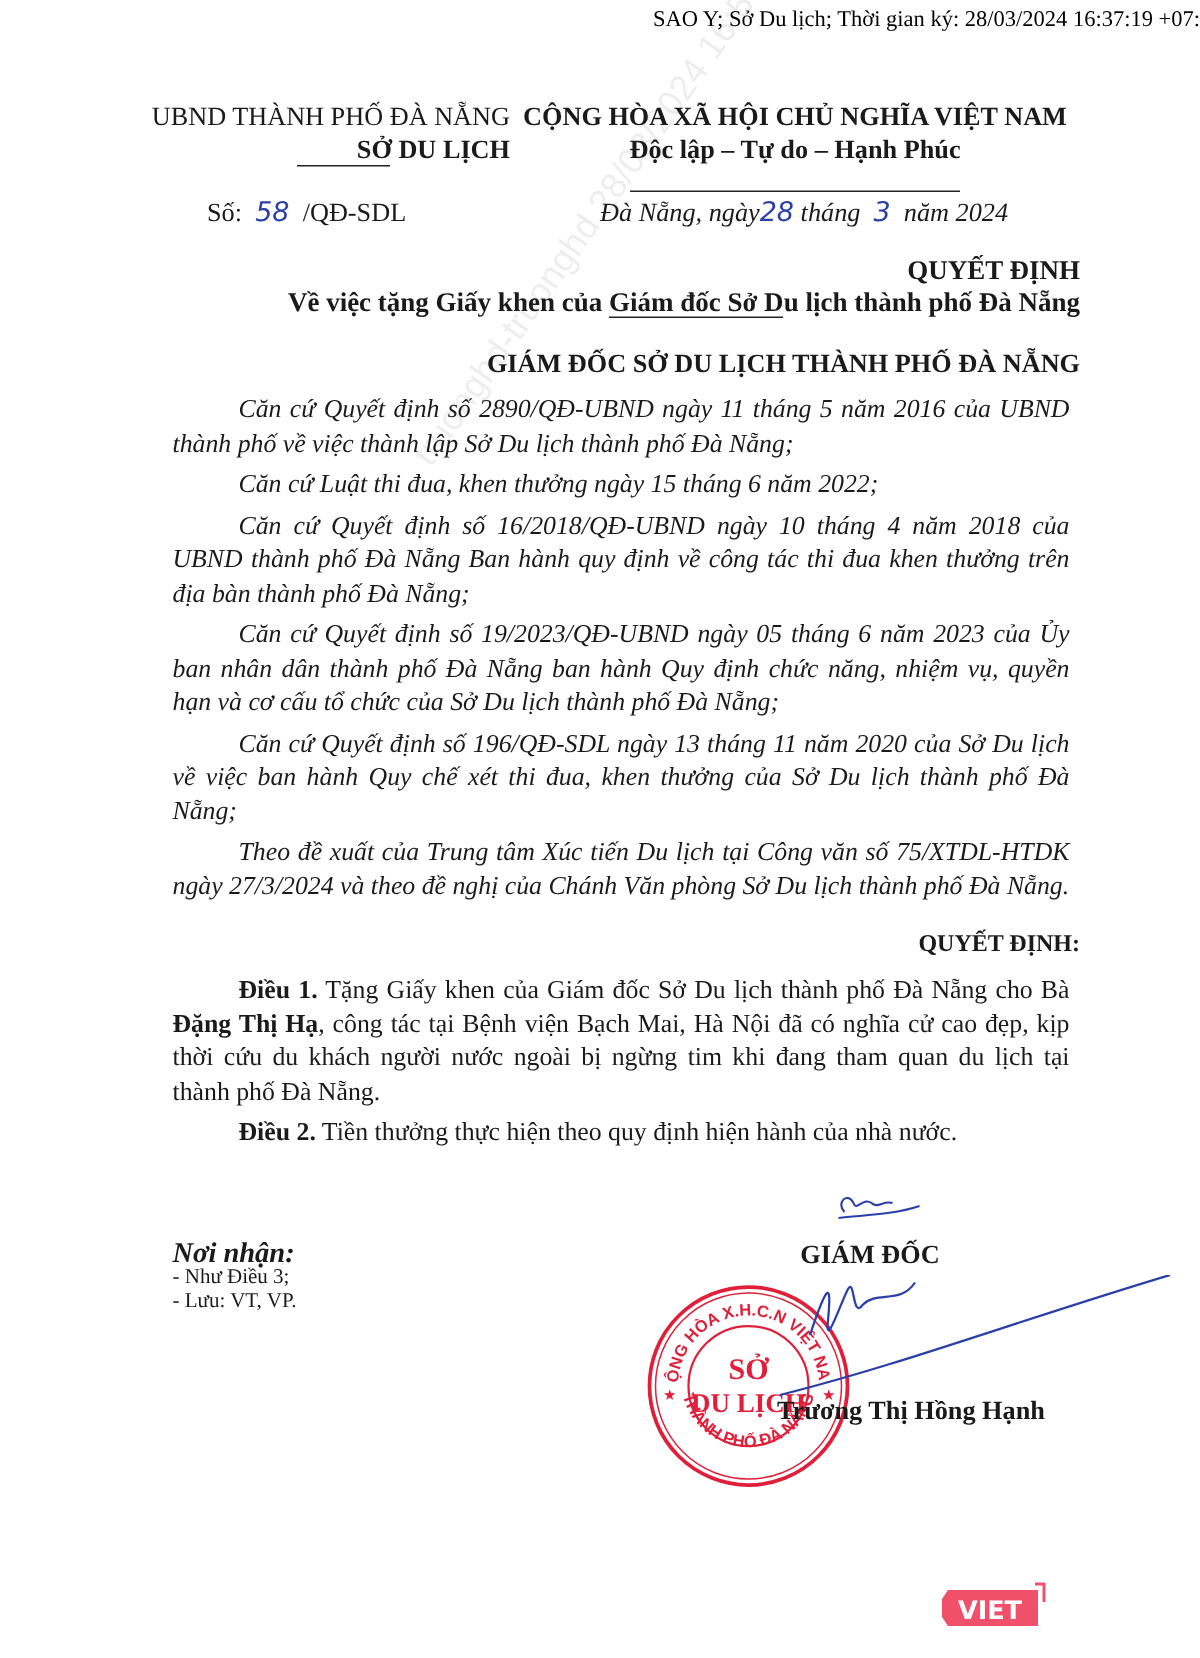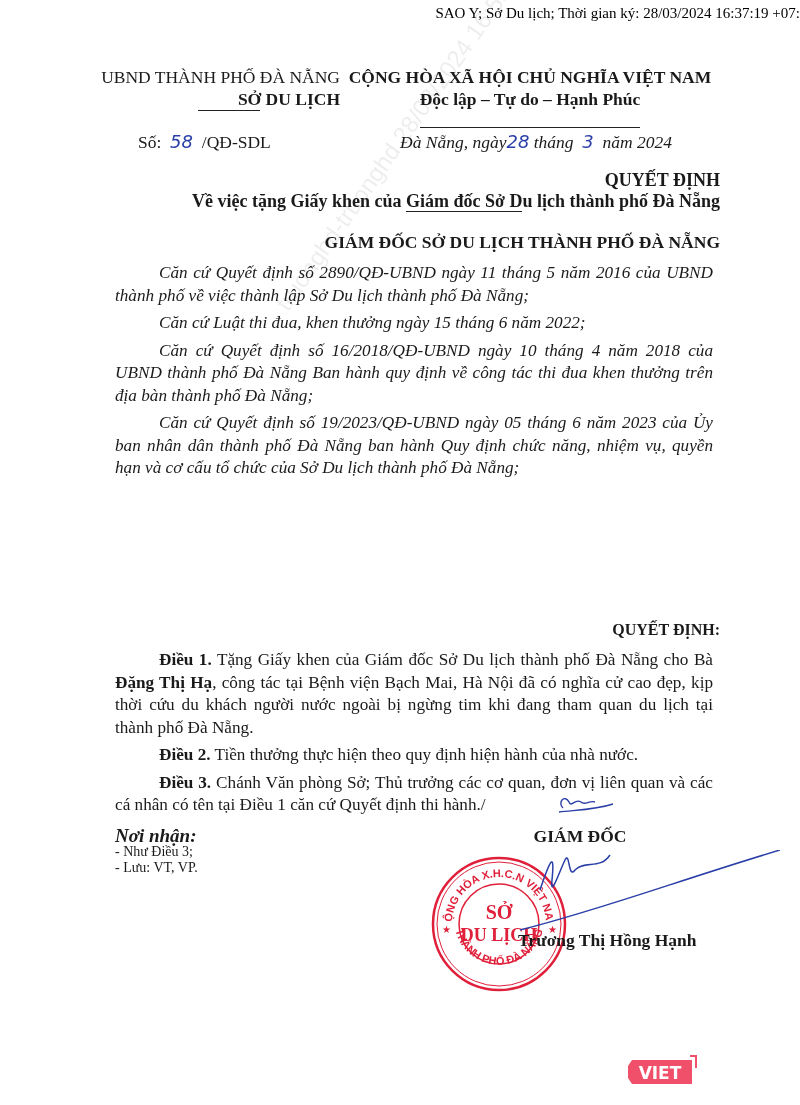--- a/index.html
+++ b/index.html
@@ -73,28 +73,29 @@
 <div class="abs center title">QUYẾT ĐỊNH</div>
 <div class="abs center subtitle"><span>Về việc tặng Giấy khen của </span><span class="u">Giám đốc Sở D</span><span>u lịch thành phố Đà Nẵng</span></div>
 
 <div class="abs center authority">GIÁM ĐỐC SỞ DU LỊCH THÀNH PHỐ ĐÀ NẴNG</div>
 
 <div class="abs body basis">
   <p>Căn cứ Quyết định số 2890/QĐ-UBND ngày 11 tháng 5 năm 2016 của UBND thành phố về việc thành lập Sở Du lịch thành phố Đà Nẵng;</p>
   <p>Căn cứ Luật thi đua, khen thưởng ngày 15 tháng 6 năm 2022;</p>
   <p>Căn cứ Quyết định số 16/2018/QĐ-UBND ngày 10 tháng 4 năm 2018 của UBND thành phố Đà Nẵng Ban hành quy định về công tác thi đua khen thưởng trên địa bàn thành phố Đà Nẵng;</p>
   <p>Căn cứ Quyết định số 19/2023/QĐ-UBND ngày 05 tháng 6 năm 2023 của Ủy ban nhân dân thành phố Đà Nẵng ban hành Quy định chức năng, nhiệm vụ, quyền hạn và cơ cấu tổ chức của Sở Du lịch thành phố Đà Nẵng;</p>
+  <p>Căn cứ Quyết định số 196/QĐ-SDL ngày 13 tháng 11 năm 2020 của Sở Du lịch về việc ban hành Quy chế xét thi đua, khen thưởng của Sở Du lịch thành phố Đà Nẵng;</p>
+  <p>Theo đề xuất của Trung tâm Xúc tiến Du lịch tại Công văn số 75/XTDL-HTDK ngày 27/3/2024 và theo đề nghị của Chánh Văn phòng Sở Du lịch thành phố Đà Nẵng.</p>
 </div>
 
 <div class="abs center decide">QUYẾT ĐỊNH:</div>
 
 <div class="abs body articles">
   <p><b>Điều 1.</b><span> Tặng Giấy khen của Giám đốc Sở Du lịch thành phố Đà Nẵng cho Bà </span><b>Đặng Thị Hạ</b><span>, công tác tại Bệnh viện Bạch Mai, Hà Nội đã có nghĩa cử cao đẹp, kịp thời cứu du khách người nước ngoài bị ngừng tim khi đang tham quan du lịch tại thành phố Đà Nẵng.</span></p>
   <p><b>Điều 2.</b><span> Tiền thưởng thực hiện theo quy định hiện hành của nhà nước.</span></p>
-  <p><b>Điều 3.</b><span> Chánh Văn phòng Sở; Thủ trưởng các cơ quan, đơn vị liên quan và các cá nhân có tên tại Điều 1 căn cứ Quyết định thi hành./</span></p>
 </div>
 
 <svg class="abs" style="left:555px; top:790px;" width="60" height="26">
   <path d="M8 18 C2 12, 10 4, 14 12 C16 18, 20 8, 26 12 C30 16, 34 10, 40 12 M4 22 C20 20, 40 20, 58 14" stroke="#2b3fa8" stroke-width="1.4" fill="none"></path>
 </svg>
 
 <div class="abs recipients">
   <div class="lbl">Nơi nhận:</div>
   <div>- Như Điều 3;</div>
   <div>- Lưu: VT, VP.</div>

